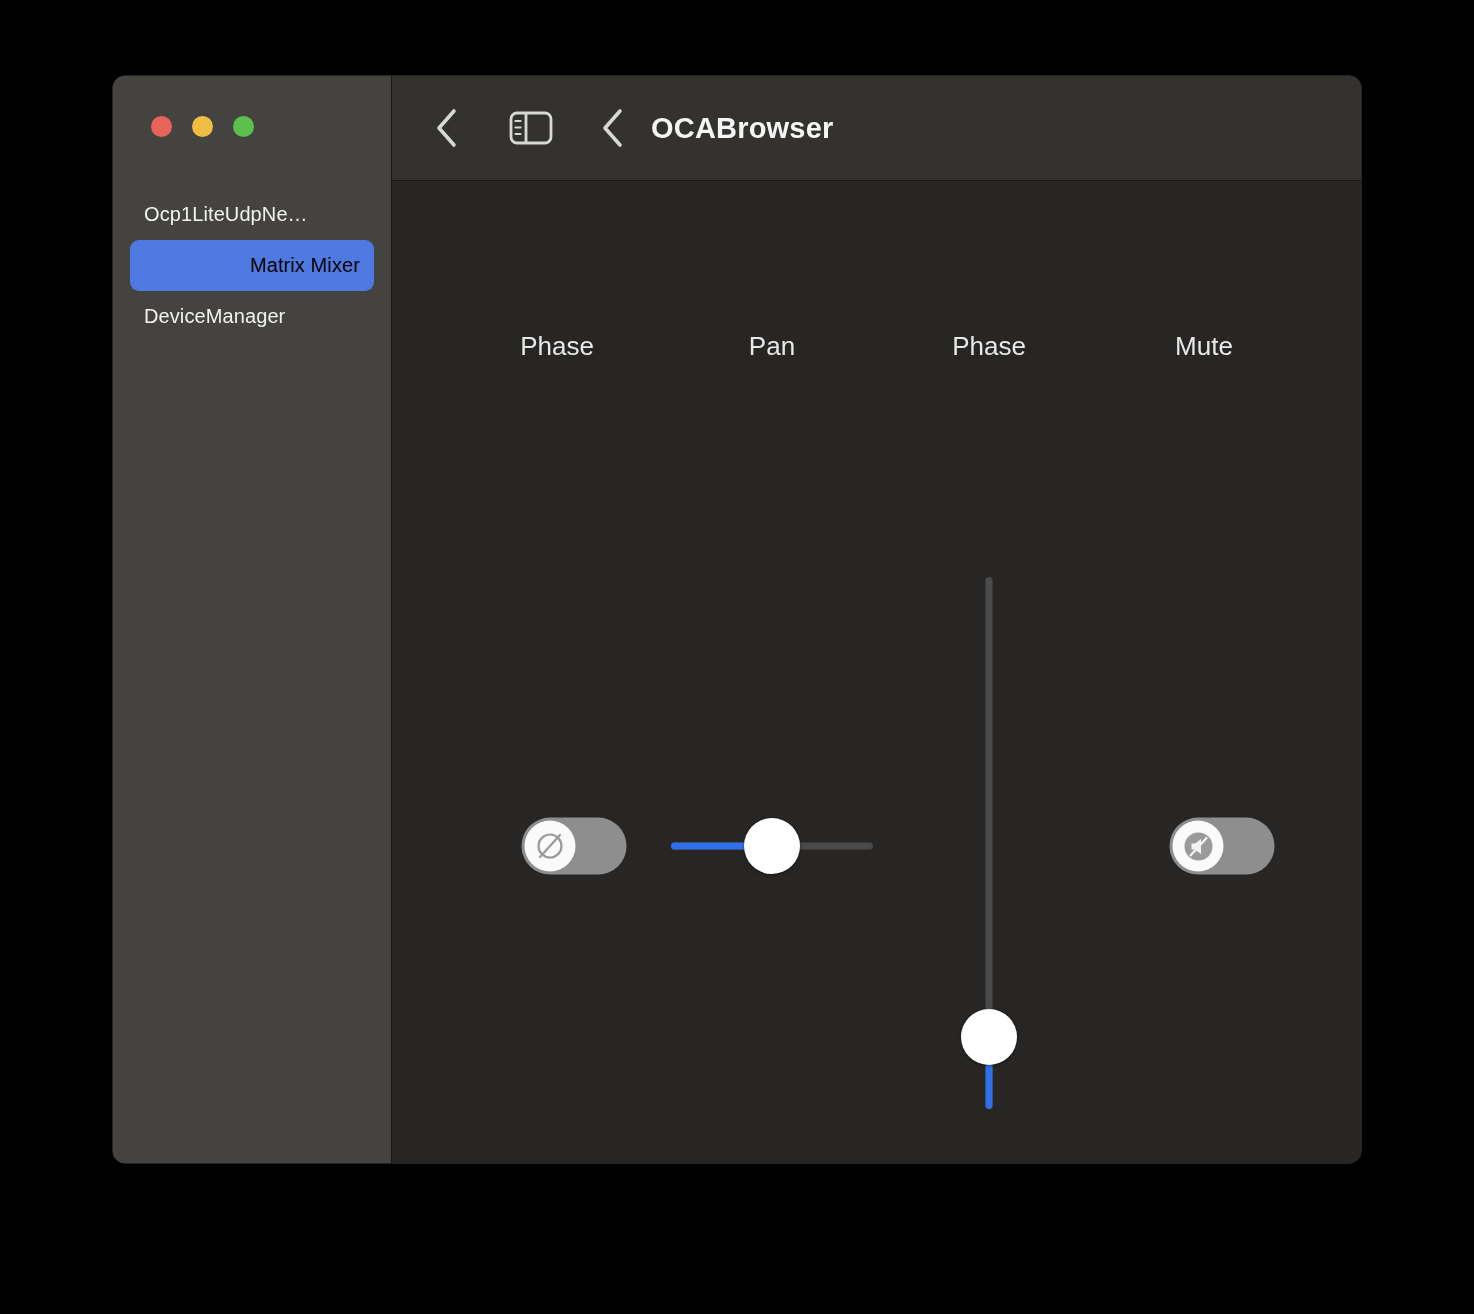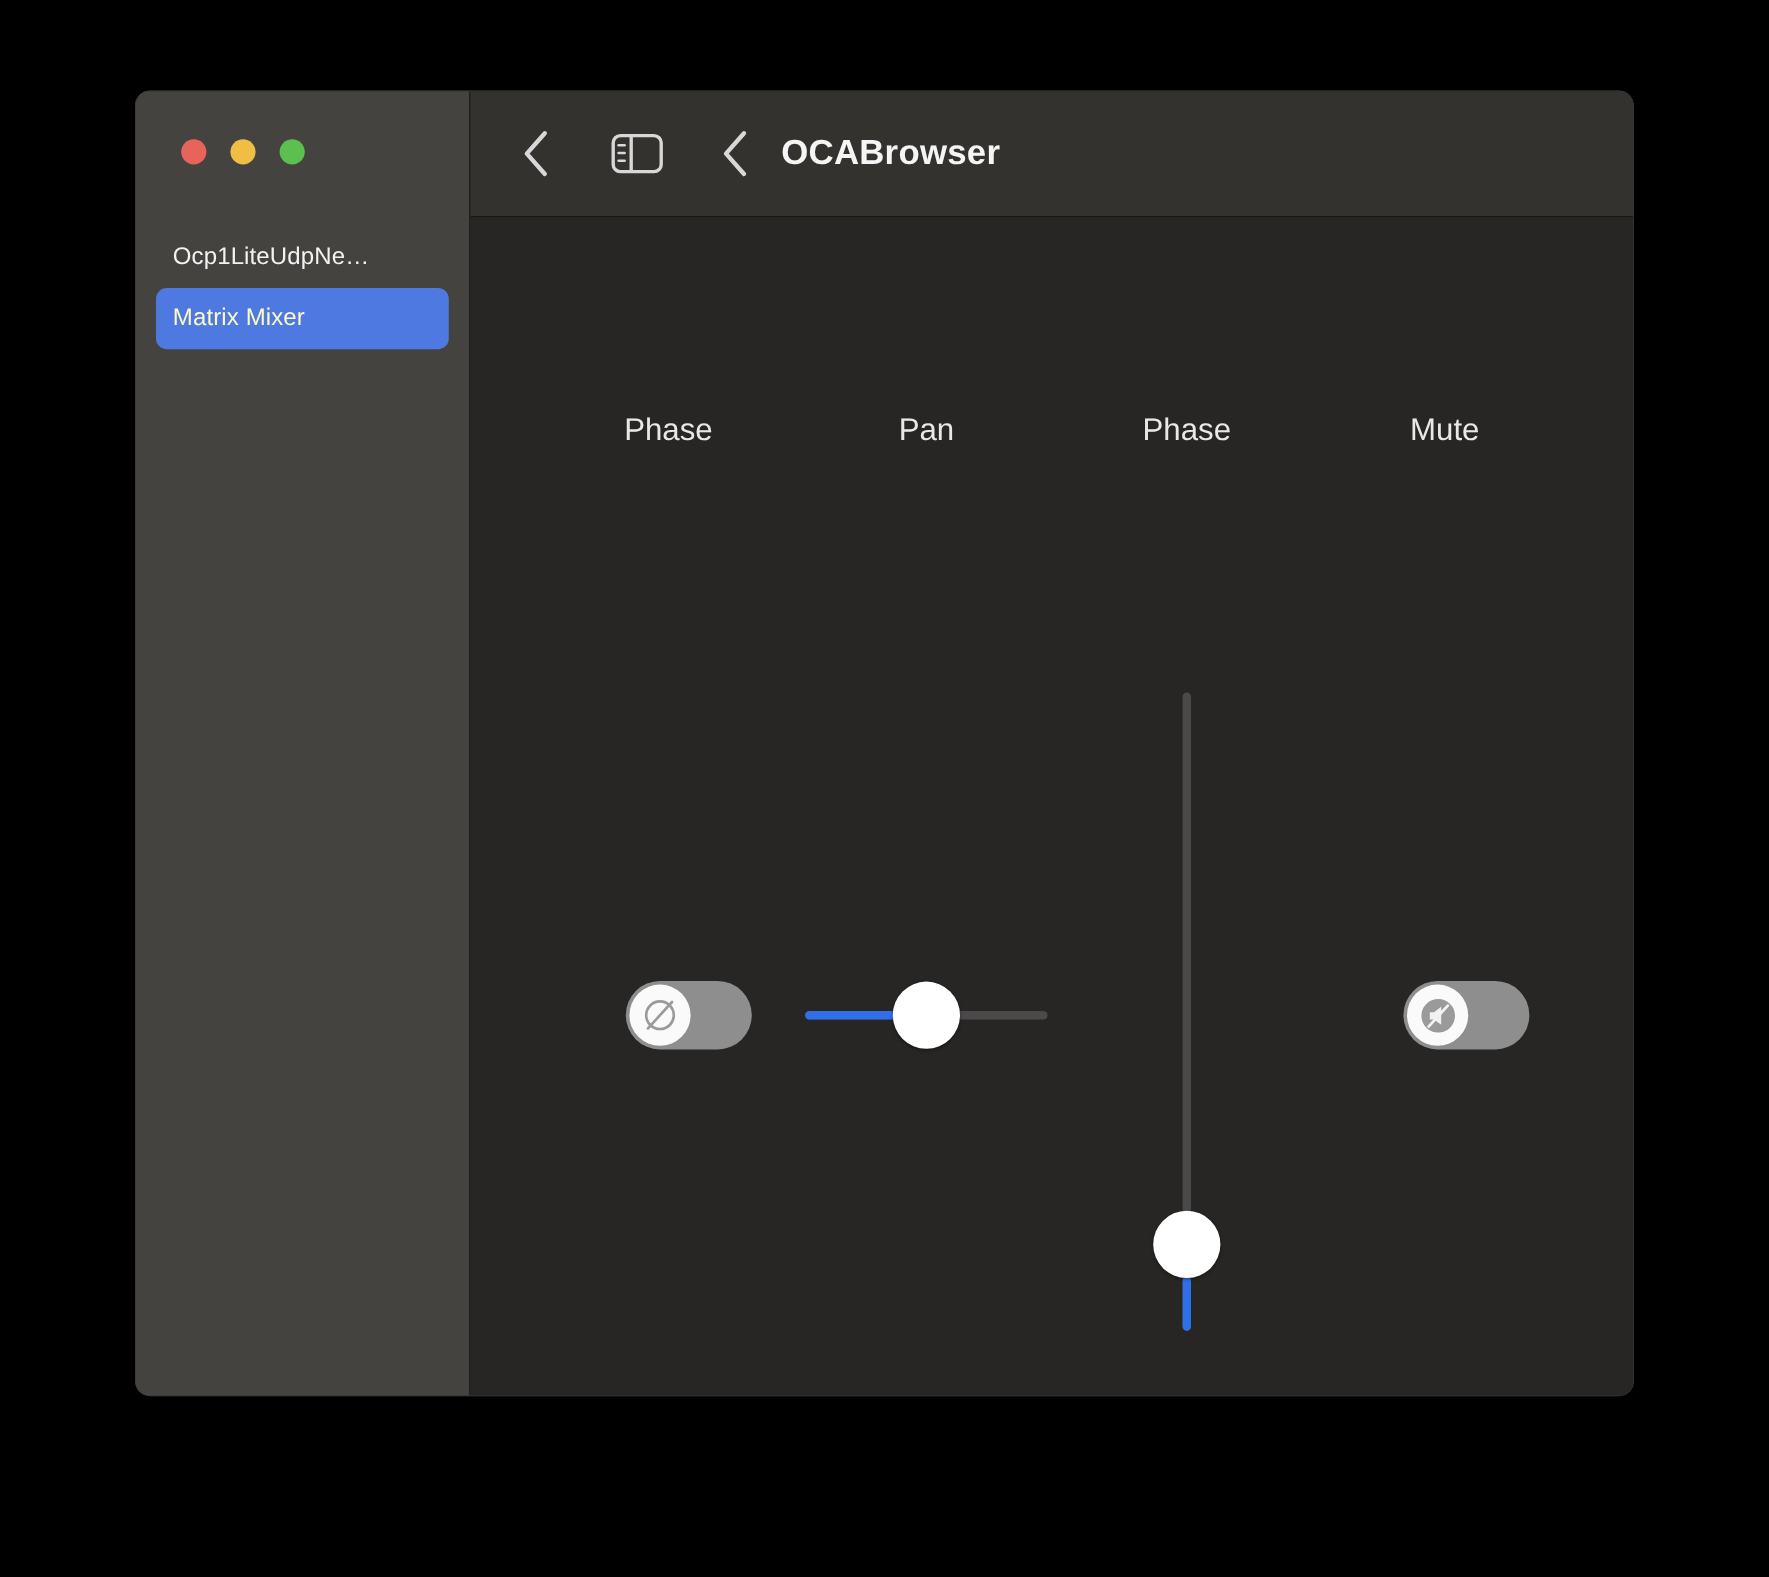--- a/index.html
+++ b/index.html
@@ -75,21 +75,22 @@
     padding: 0 14px;
     box-sizing: border-box;
     color: #F2F2F2;
     font-size: 20px;
     letter-spacing: 0.1px;
     white-space: nowrap;
     overflow: hidden;
   }
   .sidebar-item.selected {
     background: #4D79E0;
-    color: #fef9c3;
+    color: #000000;
+    justify-content: flex-end;
   }
 
   
   .detail {
     flex: 1 1 auto;
     display: flex;
     flex-direction: column;
     background: #282624;
     min-width: 0;
   }
@@ -142,21 +143,20 @@
     width: 100%;
     height: 34px;
   }
   .col-header {
     position: absolute;
     transform: translateX(-50%);
     color: #E8E8E8;
     font-size: 26px;
     white-space: nowrap;
     text-align: center;
-    margin-top: 12px;
   }
 
   
   .toggle {
     position: absolute;
     transform: translate(-50%, -50%);
     width: 105px;
     height: 57px;
     border-radius: 29px;
     background: #8E8E8E;
@@ -265,20 +265,23 @@
         <div class="tl tl-max"></div>
       </div>
 
       <div class="sidebar-list">
         <div class="sidebar-item">
           <span>Ocp1LiteUdpNe…</span>
         </div>
         <div class="sidebar-item selected">
           <span>Matrix Mixer</span>
         </div>
+        <div class="sidebar-item">
+          <span>DeviceManager</span>
+        </div>
       </div>
     </div>
 
     <div class="detail">
 
       <div class="toolbar">
         <div class="tb-btn">
           <svg width="26" height="40" viewBox="0 0 26 40" aria-hidden="true">
             <path d="M21 3 L6 20 L21 37" fill="none" stroke="#D8D8D8" stroke-width="3.6" stroke-linecap="round" stroke-linejoin="round"></path>
           </svg>

